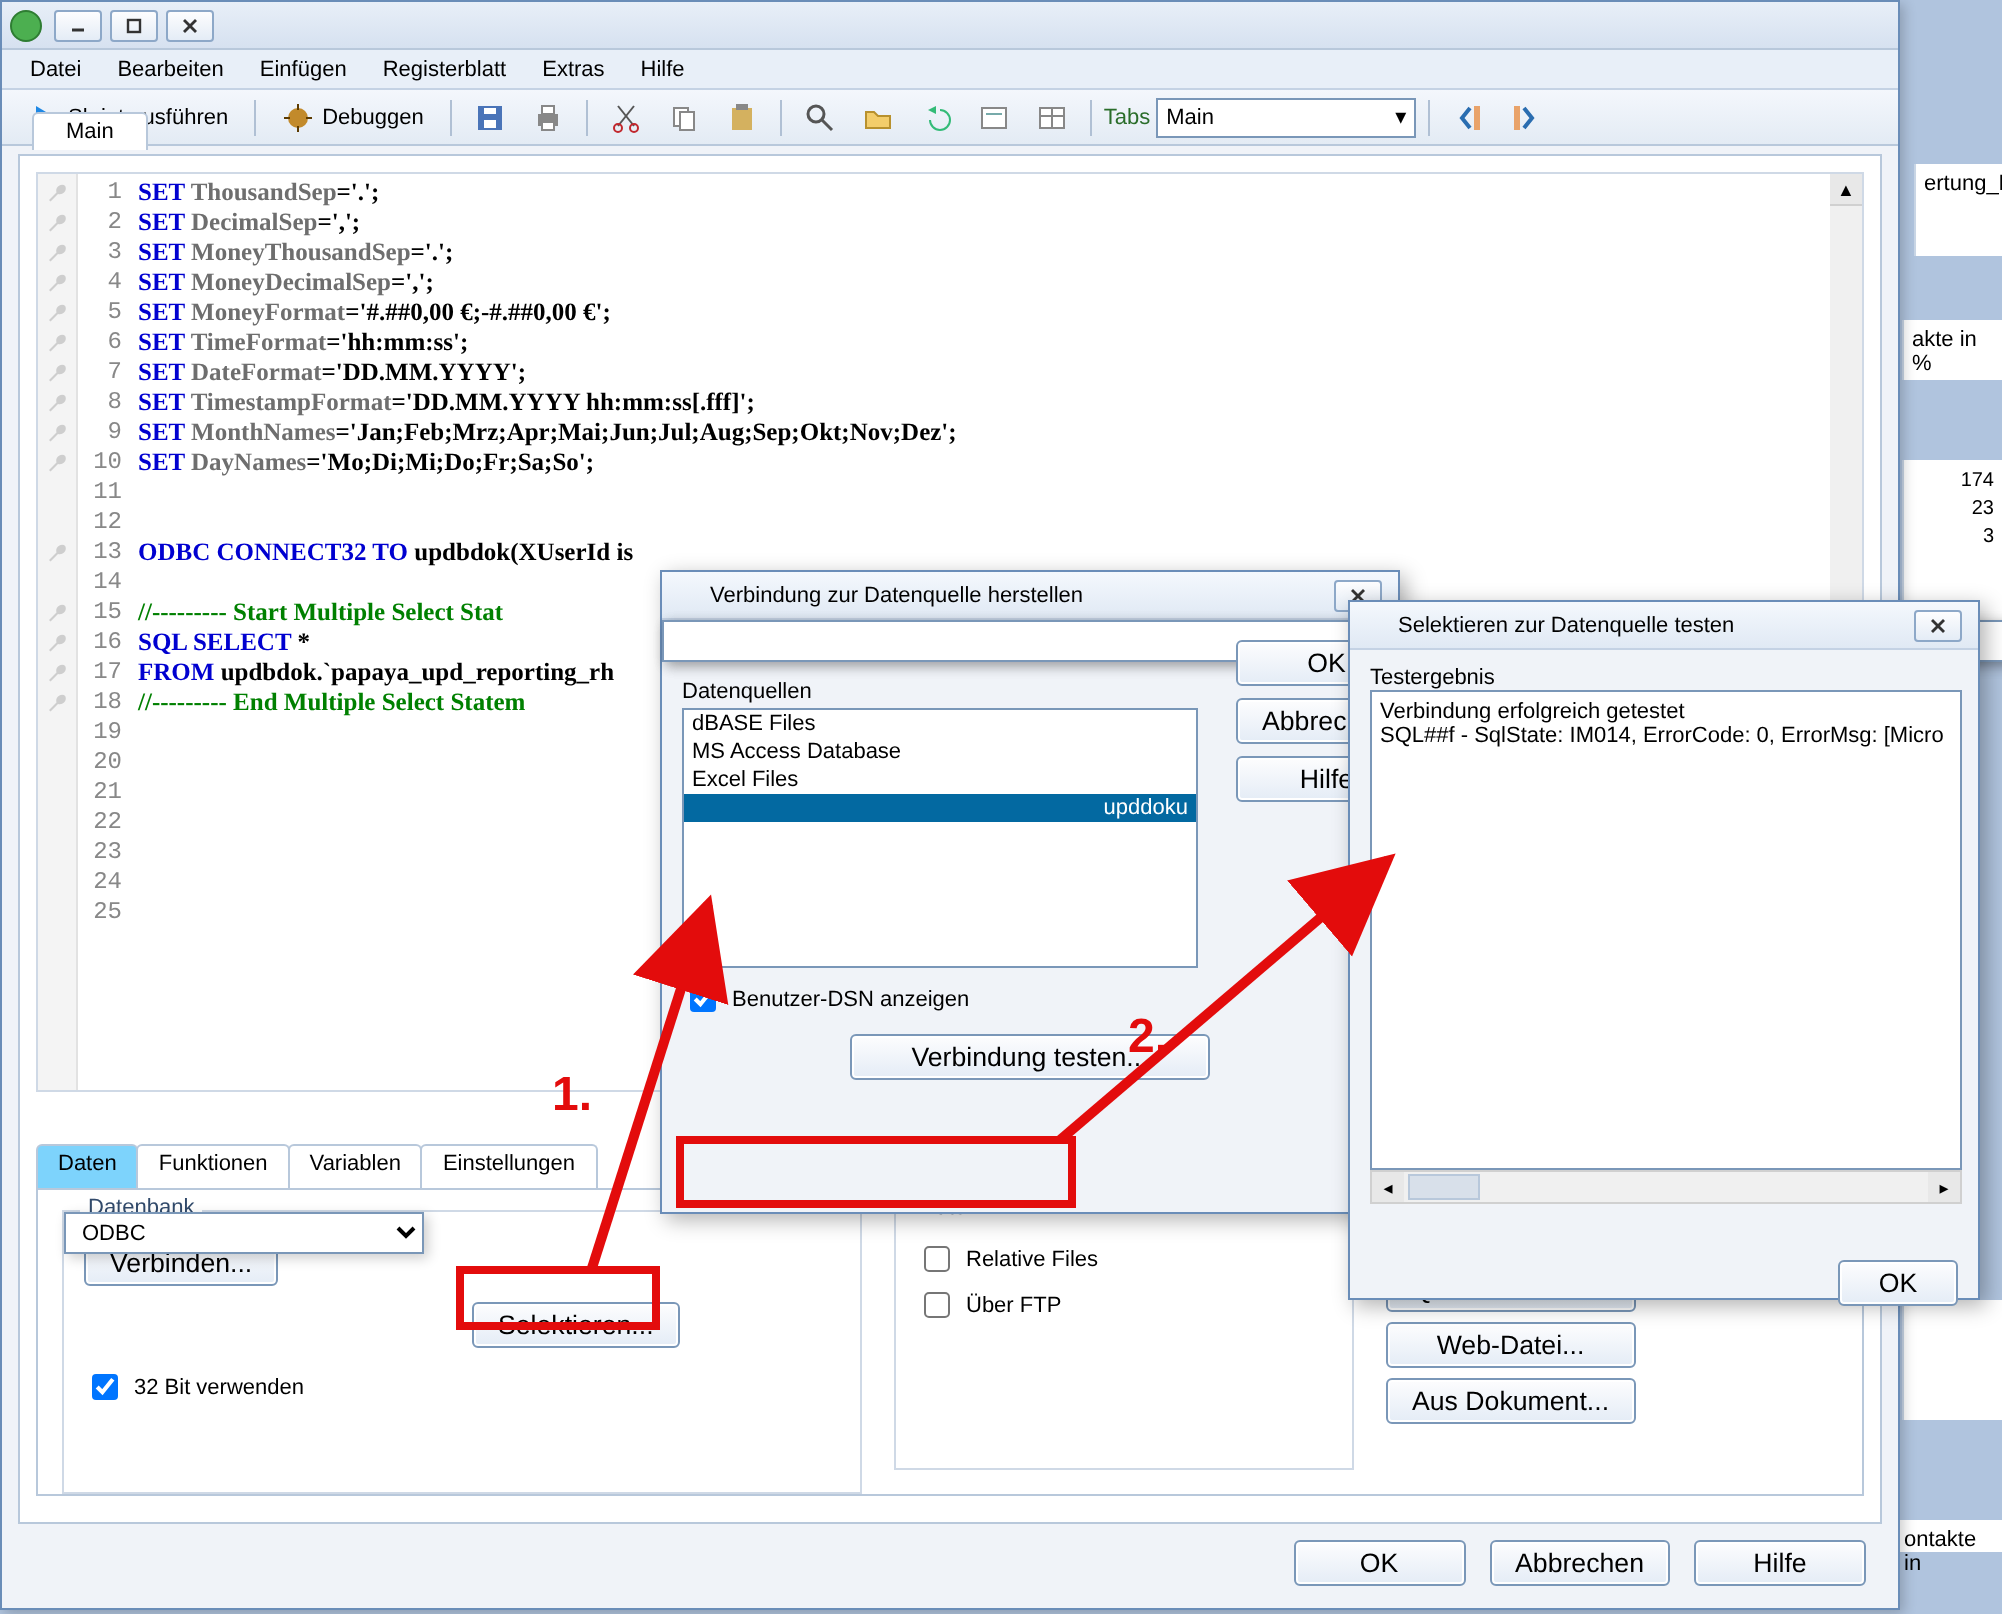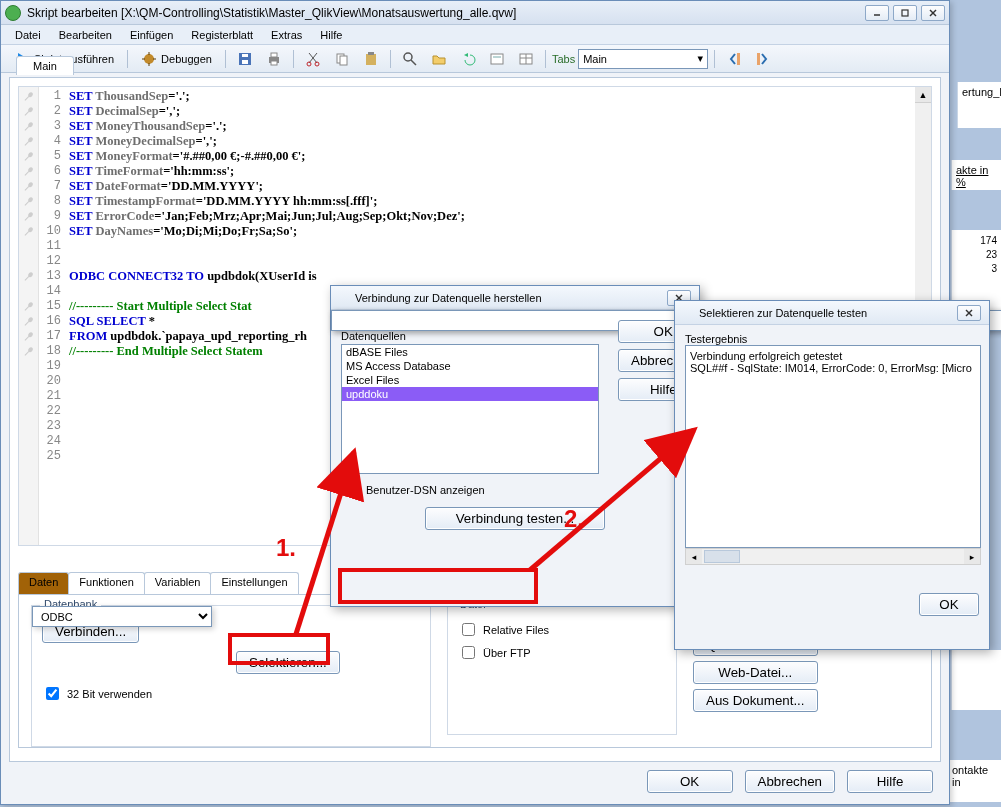--- a/index.html
+++ b/index.html
@@ -98,21 +98,21 @@
   .editor-scroll .down{bottom:0;border-top:1px solid #d0d0d0;}
 
   .bottom-panel {
     position:absolute; left:8px; right:8px; top:494px; bottom:8px;
   }
   .bp-tabs { display:flex; height:22px; }
   .bp-tabs .tab {
     border:1px solid #b8c8db; padding:3px 10px; background:#fff;
     border-bottom:none; border-radius:3px 3px 0 0; margin-right:-1px;
   }
-  .bp-tabs .tab.active{background:#a16207;}
+  .bp-tabs .tab.active{background:#7dd3fc;}
   .bp-body {
     border:1px solid #b8c8db; background:#fff; padding:10px 12px;
     height:154px; display:flex; gap:16px;
   }
   .grp { border:1px solid #cfd9e6; position:relative; padding:14px 10px 10px; flex:0 0 auto; }
   .grp .legend { position:absolute; top:-8px; left:8px; background:#fff; padding:0 4px; color:#314a6b; }
   .grp.db { width:400px; height:142px; }
   .grp.file { width:230px; height:130px; }
 
   select.win, input[type=text].win {
@@ -153,60 +153,59 @@
   }
   .dlg .dtitle .t{flex:1;margin-left:16px;}
   .dlg-close{width:24px;height:16px;border:1px solid #8da8c8;background:linear-gradient(#fdfdfe,#e4ecf6);display:flex;align-items:center;justify-content:center;border-radius:2px;}
 
   .dlg1 { left:330px; top:285px; width:370px; height:322px; }
   .dlg1 .body{padding:8px 10px 10px; position:relative; height:296px;}
   .dlg1 .row{display:flex; gap:14px;}
   .dlg1 .col{display:flex;flex-direction:column;gap:2px;flex:1;}
   .dlg1 .ds-list{width:258px;height:130px;border:1px solid #7a97b8;background:#fff;overflow:auto;margin-top:2px;}
   .dlg1 .ds-list div{padding:0 4px; line-height:14px;}
-  .dlg1 .ds-list .sel{background:#8b5cf6;color:#fff;}
+  .dlg1 .ds-list .sel{background:#0369a1;color:#fff;text-align:right;}
   .dlg1 .bigbtn{display:flex;justify-content:center;margin-top:8px;}
 
   
   .dlg1-side { position:absolute; left:618px; top:320px; display:flex; flex-direction:column; gap:6px; }
 
   
   .dlg2 { left:674px; top:300px; width:316px; height:350px; }
   .dlg2 .body{padding:8px 10px;}
-  .dlg2 .resbox{width:296px;height:203px;border:1px solid #7a97b8;background:#fff;padding:4px;overflow:auto;white-space:nowrap;}
+  .dlg2 .resbox{width:296px;height:240px;border:1px solid #7a97b8;background:#fff;padding:4px;overflow:auto;white-space:nowrap;}
   .dlg2 .resfoot{display:flex;justify-content:flex-end;margin-top:28px;}
   .hscroll{height:17px;border:1px solid #d0d0d0;background:#f0f0f0;width:296px;display:flex;align-items:center;}
   .hscroll .l,.hscroll .r{width:16px;height:15px;background:#e8e8e8;display:flex;align-items:center;justify-content:center;font-size:9px;}
   .hscroll .thumb{width:36px;height:13px;background:#d8e0ea;border:1px solid #b8c8db;margin-left:2px;}
 
   
   .bgfrag { position:absolute; right:0; background:#fff; border-left:1px solid #c9d6e6; }
   .bgfrag.a{top:82px;width:44px;height:46px;padding:4px;}
-  .bgfrag.b{top:160px;width:50px;height:30px;padding:4px;text-decoration:underline;}
+  .bgfrag.b{top:160px;width:50px;height:30px;padding:4px;}
   .bgfrag.c{top:230px;width:50px;height:80px;padding:4px;font-size:10px;line-height:14px;text-align:right;}
   .bgfrag.d{top:650px;width:50px;height:60px;}
-  .bgfrag.e{top:760px;width:54px;height:42px;padding:4px;}
+  .bgfrag.e{top:760px;width:54px;height:16px;padding:4px;}
 </style>
 </head>
 <body>
 
 <div class="bgfrag a"><span>ertung_E</span></div>
 <div class="bgfrag b"><span>akte in %</span></div>
 <div class="bgfrag c">
   <div>174</div>
     <div>23</div>
     <div>3</div>
 </div>
 <div class="bgfrag d"></div>
 <div class="bgfrag e"><span>ontakte in</span></div>
 
 <div class="win">
   <div class="titlebar">
     <div class="app-icon"></div>
-    <div class="titlebar-title">Skript bearbeiten [X:\QM-Controlling\Statistik\Master_QlikView\Monatsauswertung_alle.qvw]</div>
     <div class="win-controls">
       <div class="win-btn">
         <svg viewBox="0 0 10 10">
             <line x1="2" y1="7" x2="8" y2="7" stroke="#333" stroke-width="1.5"></line>
           </svg>
       </div>
       <div class="win-btn">
         <svg viewBox="0 0 10 10">
             <rect x="2" y="2" width="6" height="6" fill="none" stroke="#333" stroke-width="1.2"></rect>
           </svg>
@@ -455,21 +454,21 @@
 25
 </div>
       <div class="code" id="code"><span class="kw">SET</span> <span class="gr">ThousandSep</span>='.';
 <span class="kw">SET</span> <span class="gr">DecimalSep</span>=',';
 <span class="kw">SET</span> <span class="gr">MoneyThousandSep</span>='.';
 <span class="kw">SET</span> <span class="gr">MoneyDecimalSep</span>=',';
 <span class="kw">SET</span> <span class="gr">MoneyFormat</span>='#.##0,00 €;-#.##0,00 €';
 <span class="kw">SET</span> <span class="gr">TimeFormat</span>='hh:mm:ss';
 <span class="kw">SET</span> <span class="gr">DateFormat</span>='DD.MM.YYYY';
 <span class="kw">SET</span> <span class="gr">TimestampFormat</span>='DD.MM.YYYY hh:mm:ss[.fff]';
-<span class="kw">SET</span> <span class="gr">ErrorCode</span>='Jan;Feb;Mrz;Apr;Mai;Jun;Jul;Aug;Sep;Okt;Nov;Dez';
+<span class="kw">SET</span> <span class="gr">MonthNames</span>='Jan;Feb;Mrz;Apr;Mai;Jun;Jul;Aug;Sep;Okt;Nov;Dez';
 <span class="kw">SET</span> <span class="gr">DayNames</span>='Mo;Di;Mi;Do;Fr;Sa;So';
 
 
 <span class="kw">ODBC</span> <span class="kw">CONNECT32</span> <span class="kw">TO</span> updbdok(XUserId is
 
 <span class="cm">//--------- Start Multiple Select Stat</span>
 <span class="kw">SQL</span> <span class="kw">SELECT</span> *
 <span class="kw">FROM</span> updbdok.`papaya_upd_reporting_rh
 <span class="cm">//--------- End Multiple Select Statem</span>
 
@@ -555,21 +554,21 @@
     <div class="row">
       <div class="col">
         <span>Benutzername</span>
         <input class="win" type="text" style="">
       </div>
       <div class="col">
         <span>Passwort</span>
         <input class="win" type="text" style="">
       </div>
     </div>
-    <div style="margin-top:0">Datenquellen</div>
+    <div style="margin-top:10px">Datenquellen</div>
     <div class="ds-list" id="dslist">
         <div>dBASE Files</div>
         <div>MS Access Database</div>
         <div>Excel Files</div>
         <div class="sel">upddoku</div>
       </div>
     <label class="chk" style="margin-top:6px">
       <input type="checkbox" checked="" style="">
       <span>Benutzer-DSN anzeigen</span>
     </label>

